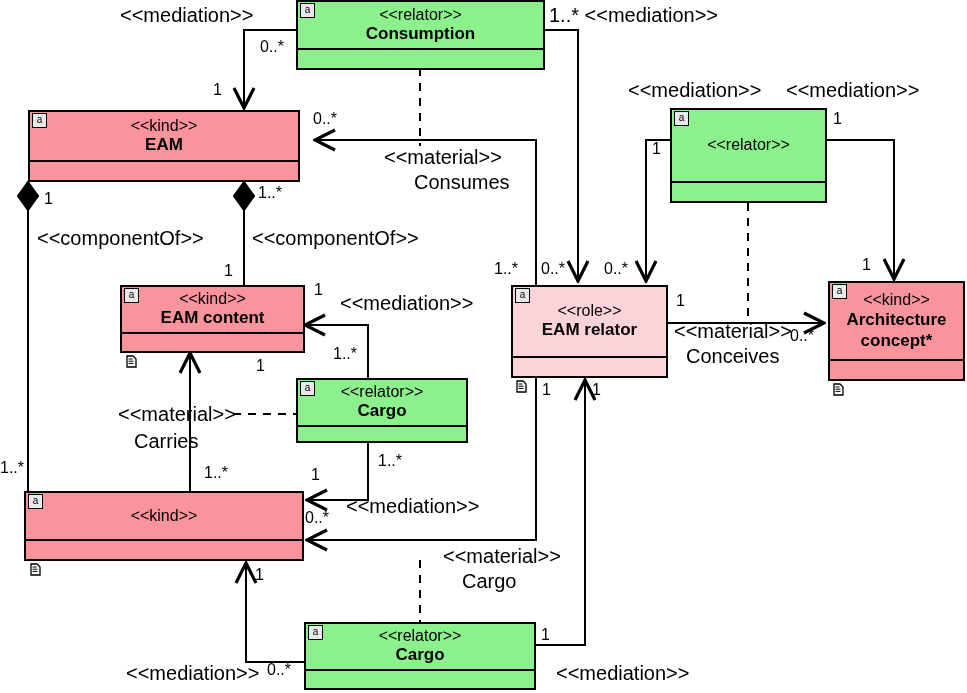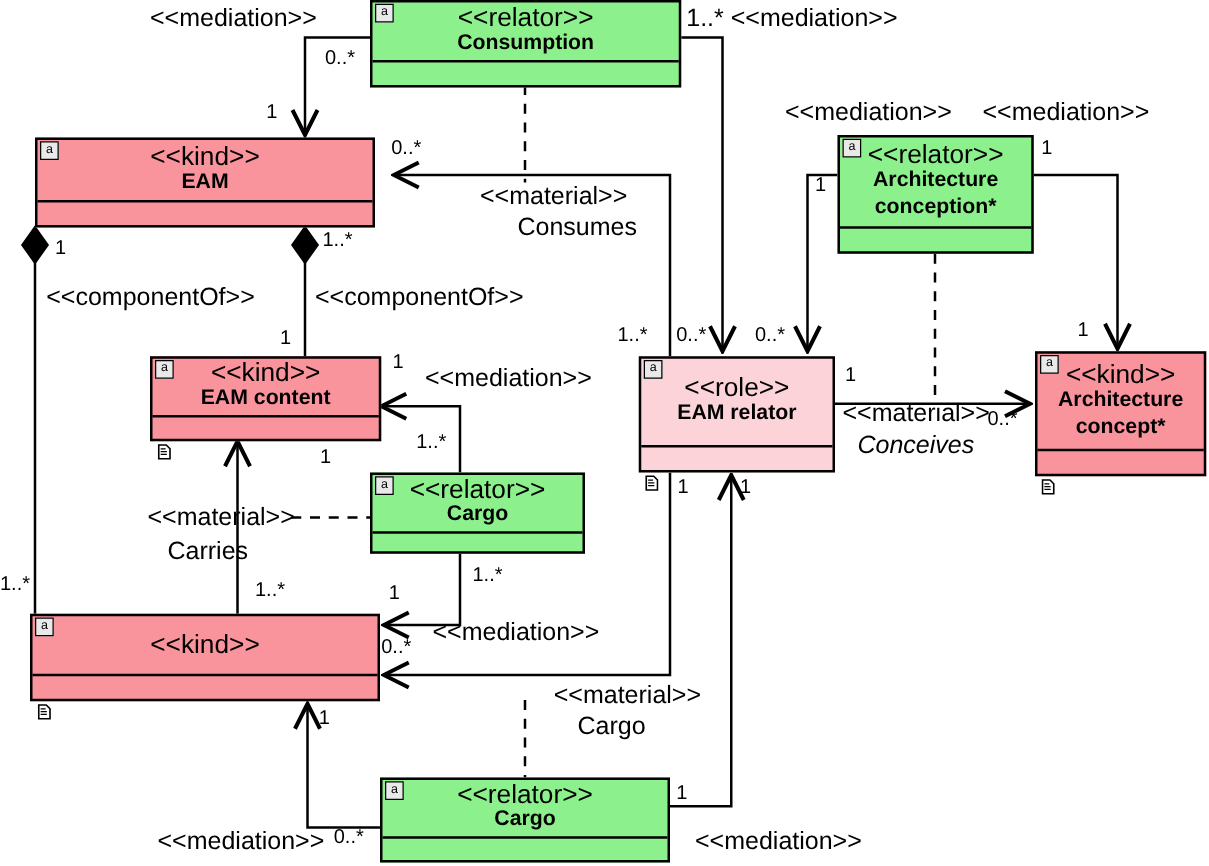--- a/index.html
+++ b/index.html
@@ -39,21 +39,21 @@
     align-items: center;
     justify-content: center;
     padding: 2px 4px 4px 4px;
     border-bottom: 2px solid #000000;
   }
   .uml-attr {
     height: 18px;
     flex: 0 0 auto;
   }
   .stereo {
-    font-size: 21px;
+    font-size: 16px;
     line-height: 19px;
     color: #000;
     white-space: nowrap;
   }
   .cname {
     font-size: 17px;
     line-height: 20px;
     font-weight: bold;
     color: #000;
     text-align: center;
@@ -178,21 +178,20 @@
       <span class="stereo">&lt;&lt;kind&gt;&gt;</span>
       <span class="cname">EAM</span>
     </div>
     <div class="uml-attr"></div>
   </div>
 
   <div class="uml-class k-relator" style="left:670px; top:108px; width:157px; height:95px;">
     <div class="uml-head">
       <span class="amark">a</span>
       <span class="stereo">&lt;&lt;relator&gt;&gt;</span>
-      <span class="cname two-line" style="width:140px;">Architecture conception*</span>
     </div>
     <div class="uml-attr"></div>
   </div>
 
   <div class="uml-class k-kind" style="left:120px; top:285px; width:185px; height:68px;">
     <div class="uml-head">
       <span class="amark">a</span>
       <span class="stereo">&lt;&lt;kind&gt;&gt;</span>
       <span class="cname">EAM content</span>
     </div>
@@ -277,21 +276,21 @@
 
   <div class="lbl" style="left:346px; top:497px;">&lt;&lt;mediation&gt;&gt;</div>
 
   <div class="lbl" style="left:443px; top:547px;">&lt;&lt;material&gt;&gt;</div>
   <div class="lbl" style="left:462px; top:572px;">Cargo</div>
 
   <div class="lbl" style="left:126px; top:664px;">&lt;&lt;mediation&gt;&gt;</div>
   <div class="lbl" style="left:556px; top:664px;">&lt;&lt;mediation&gt;&gt;</div>
 
   <div class="lbl" style="left:674px; top:322px;">&lt;&lt;material&gt;&gt;</div>
-  <div class="lbl" style="left:686px; top:347px;font-style:italic;">Conceives</div>
+  <div class="lbl" style="left:686px; top:347px;">Conceives</div>
 
   <div class="mult" style="left:260px; top:38px;">0..*</div>
   <div class="mult" style="left:213px; top:81px;">1</div>
   <div class="mult" style="left:549px; top:6px;"></div>
   <div class="mult" style="left:313px; top:110px;">0..*</div>
 
   <div class="mult" style="left:44px;  top:190px;">1</div>
   <div class="mult" style="left:258px; top:184px;">1..*</div>
 
   <div class="mult" style="left:224px; top:262px;">1</div>

